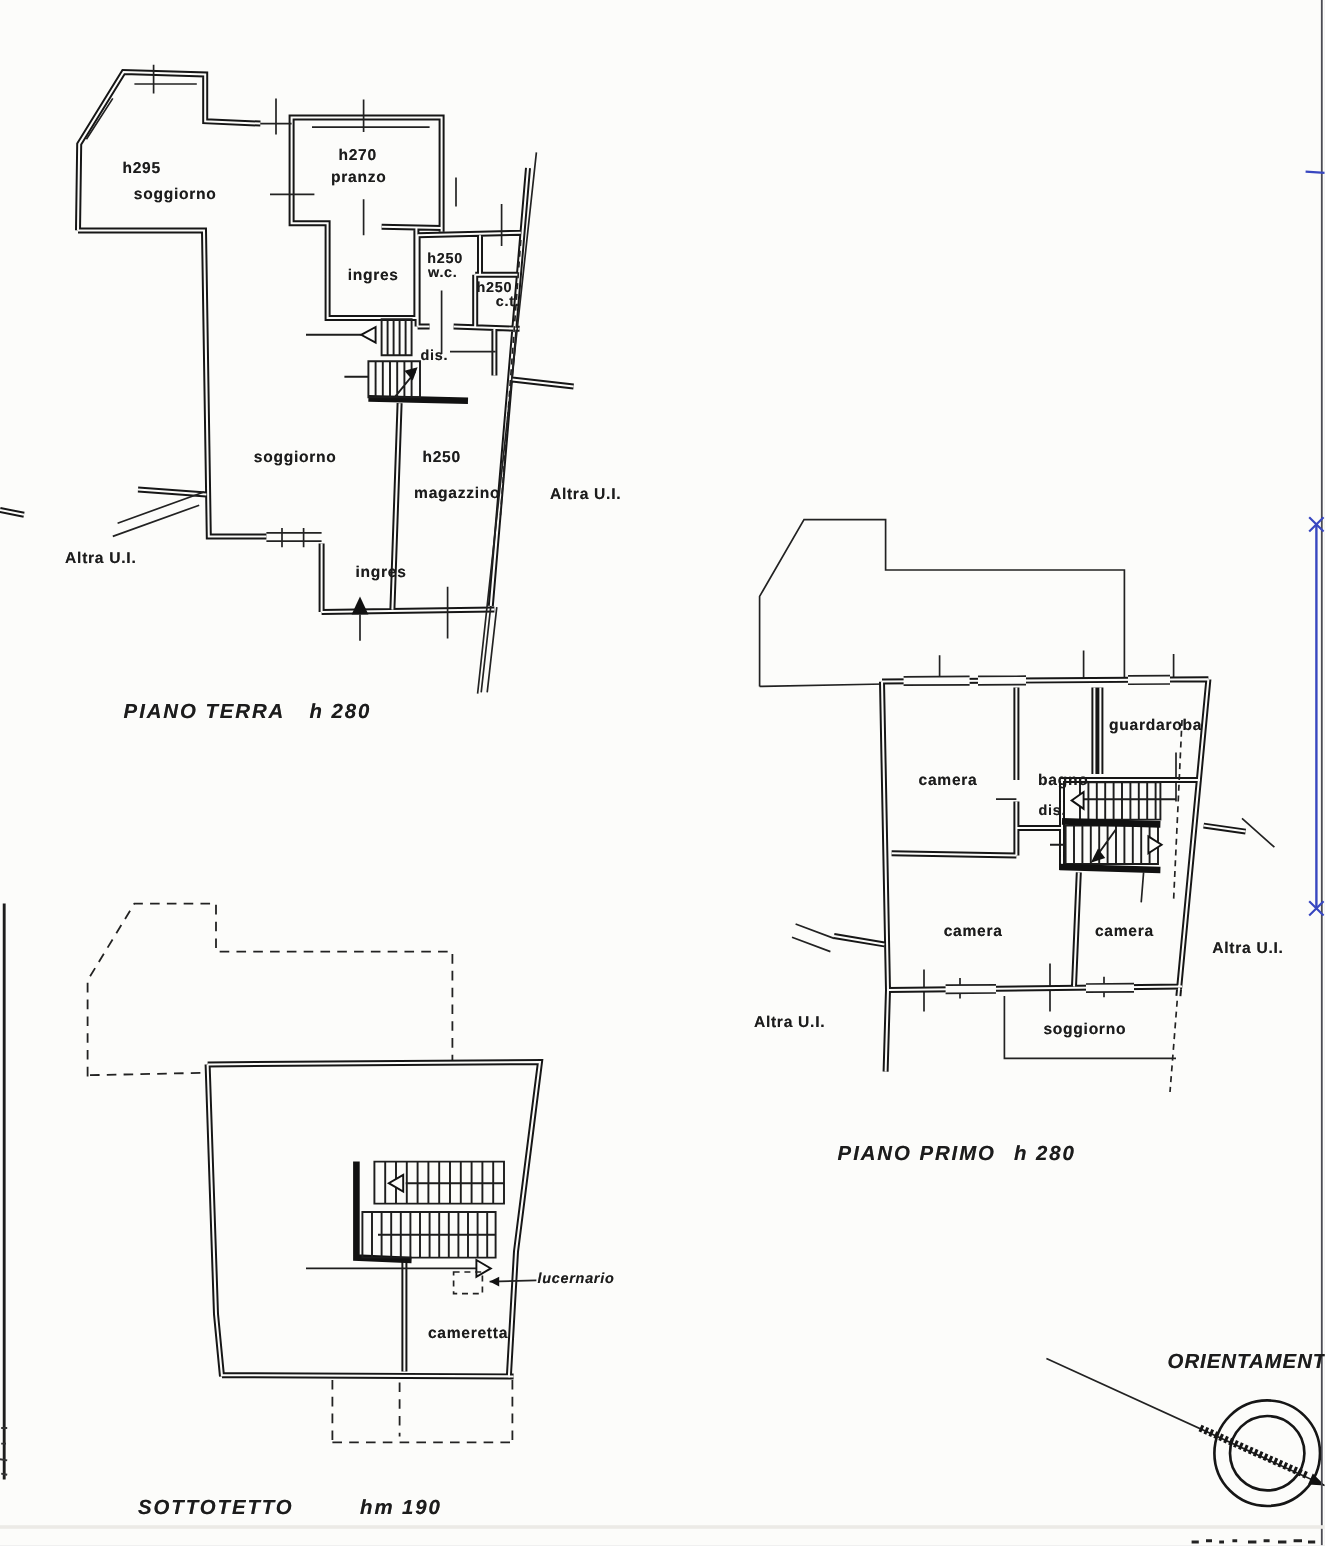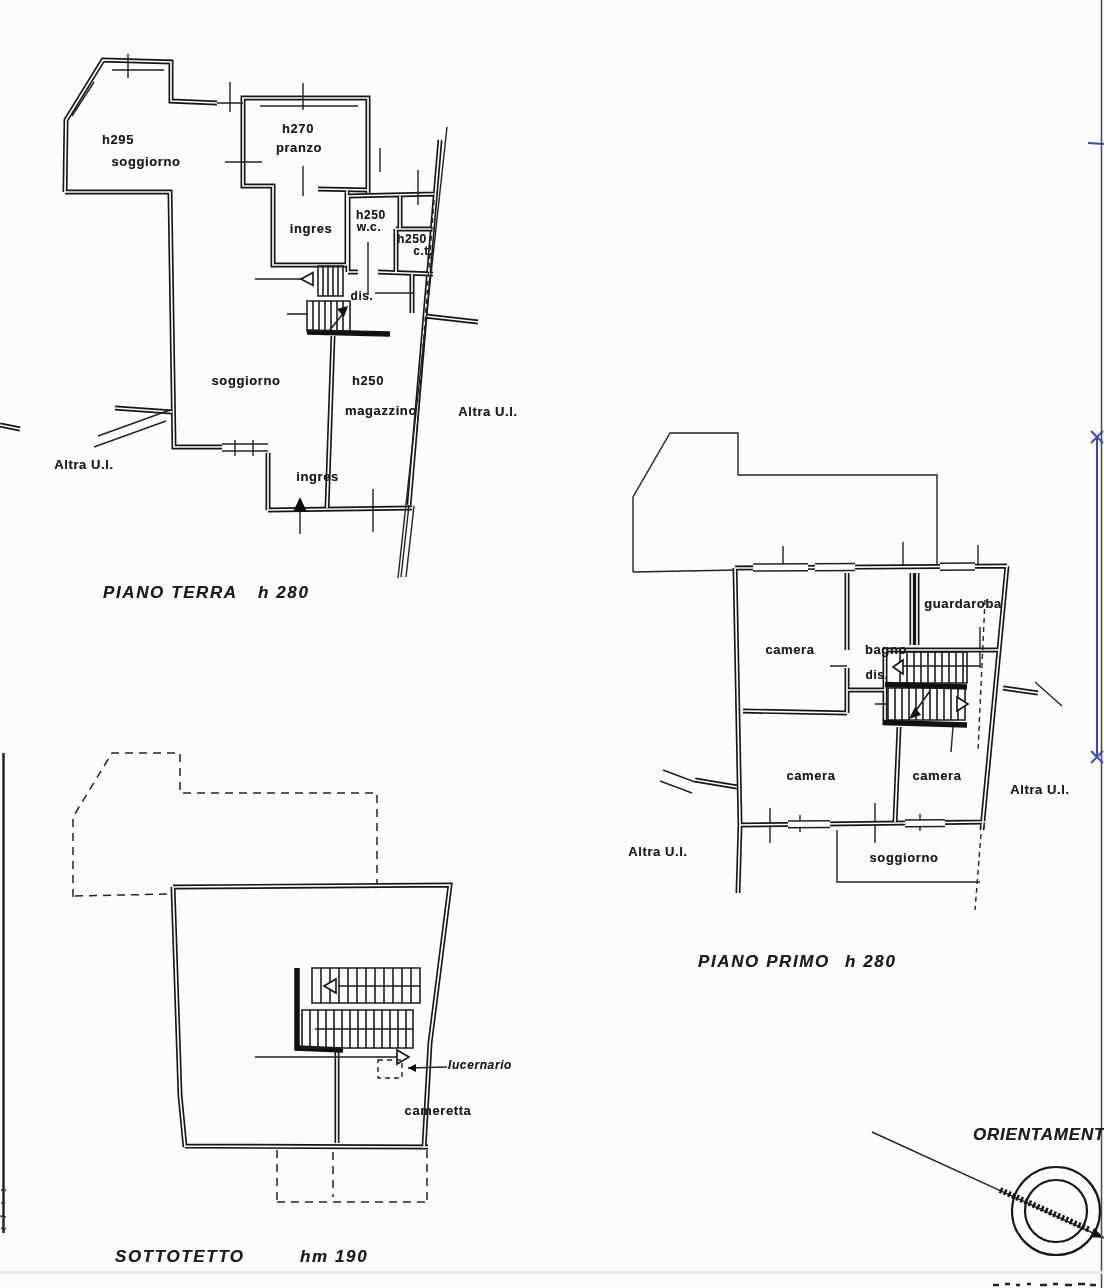--- a/index.html
+++ b/index.html
@@ -282,19 +282,19 @@
   <div class="lbl sm" style="left:877px;top:669px;">dis.</div>
   <div class="lbl" style="left:811px;top:769px;">camera</div>
   <div class="lbl" style="left:937px;top:769px;">camera</div>
   <div class="lbl" style="left:904px;top:851px;">soggiorno</div>
   <div class="lbl" style="left:1040px;top:783px;">Altra U.I.</div>
   <div class="lbl" style="left:658px;top:845px;">Altra U.I.</div>
   <div class="lbl title la" style="left:698px;top:953px;">PIANO PRIMO</div>
   <div class="lbl title la" style="left:845px;top:953px;">h 280</div>
 
   <div class="lbl sm la" style="left:448px;top:1059px;">lucernario</div>
-  <div class="lbl" style="left:390px;top:1104px;margin-left:48px;">cameretta</div>
+  <div class="lbl" style="left:390px;top:1104px;">cameretta</div>
   <div class="lbl title la" style="left:115px;top:1248px;">SOTTOTETTO</div>
   <div class="lbl title la" style="left:300px;top:1248px;">hm 190</div>
 
   <div class="lbl ital" style="left:973px;top:1126px;">ORIENTAMENT</div>
 
 </div>
 
 </body></html>

